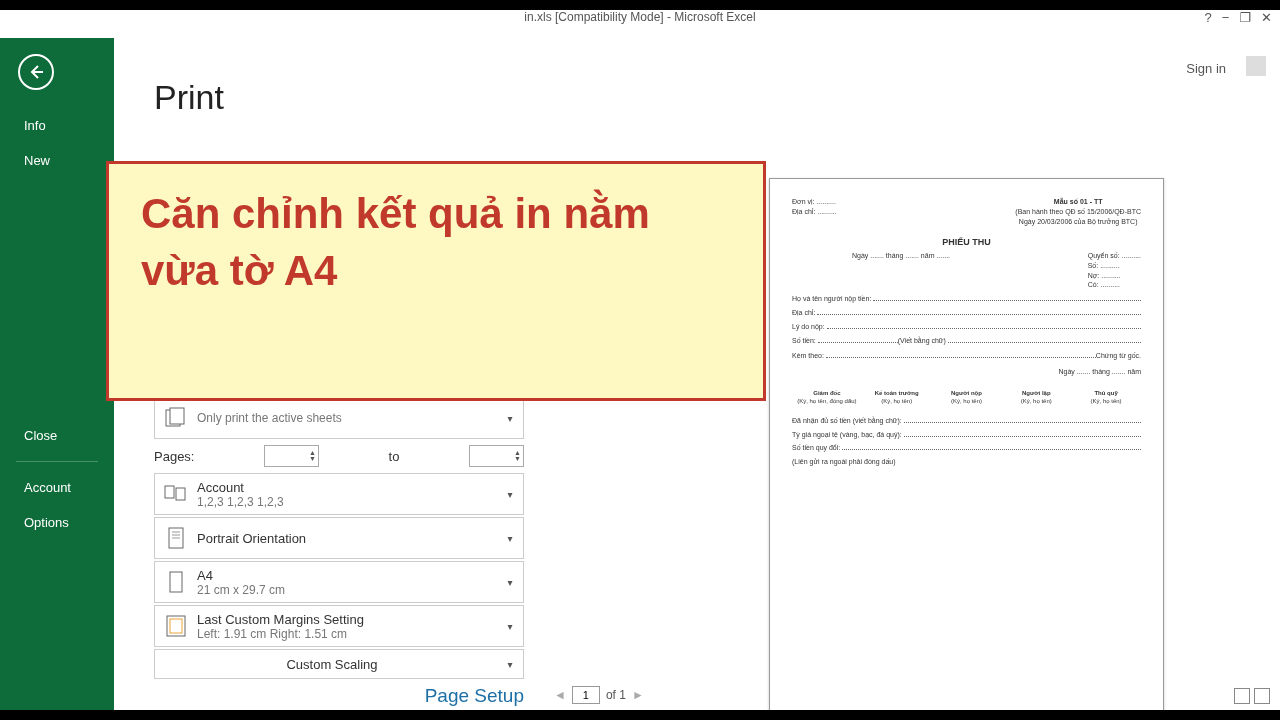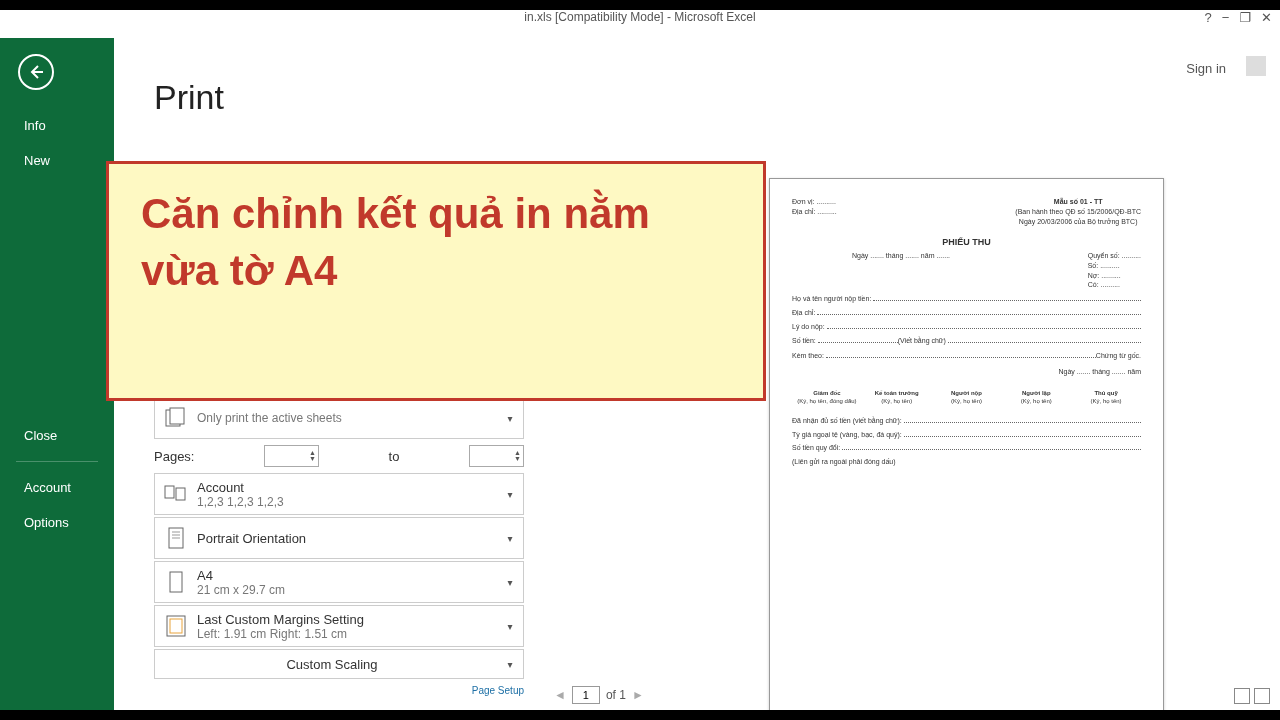--- a/index.html
+++ b/index.html
@@ -33,21 +33,21 @@
 .opt-row.tall { min-height: 42px; }
 .opt-icon { width: 30px; height: 32px; display: flex; align-items: center; justify-content: center; flex-shrink: 0; margin-right: 6px; }
 .opt-body { flex: 1; display: flex; flex-direction: column; justify-content: flex-end; }
 .opt-body .t1 { font-size: 13px; color: #333; }
 .opt-body .t2 { font-size: 12px; color: #777; }
 .opt-drop { width: 14px; text-align: center; color: #555; font-size: 10px; }
 .pages-row { display: flex; align-items: center; gap: 6px; font-size: 13px; color: #333; margin: 6px 0 6px 0; justify-content: space-between; }
 .spin { width: 55px; height: 22px; border: 1px solid #aaa; background: #fff; display: flex; align-items: center; justify-content: flex-end; padding-right: 2px; }
 .spin .arrows { display: flex; flex-direction: column; line-height: 6px; font-size: 7px; color: #555; }
 .center-opt { text-align: center; }
-.page-setup { text-align: right; font-size: 10px; color: #1d6fa5; margin-top: 6px; cursor: pointer; }
+.page-setup { text-align: right; font-size: 19px; color: #1d6fa5; margin-top: 6px; cursor: pointer; }
 .preview-area { position: absolute; top: 140px; left: 655px; width: 395px; height: 535px; background: #fff; border: 1px solid #999; box-shadow: 0 1px 3px rgba(0,0,0,0.2); padding-left: 20px; }
 .preview-doc { position: absolute; inset: 18px 22px 200px 22px; font-size: 7px; color: #333; line-height: 1.4; }
 .pd-row { display: flex; justify-content: space-between; }
 .pd-title { text-align: center; font-weight: 700; font-size: 9px; margin: 10px 0 2px; }
 .pd-line { margin-top: 4px; }
 .pd-dots { border-bottom: 1px dotted #666; flex: 1; margin-left: 2px; height: 7px; }
 .pd-sig { display: flex; justify-content: space-between; margin-top: 12px; font-size: 6px; text-align: center; }
 .pd-sig div { flex: 1; }
 .pager { position: absolute; bottom: 6px; left: 440px; display: flex; align-items: center; gap: 6px; font-size: 12px; color: #555; }
 .pager .pg-input { width: 28px; height: 18px; border: 1px solid #999; text-align: center; font-size: 11px; }

